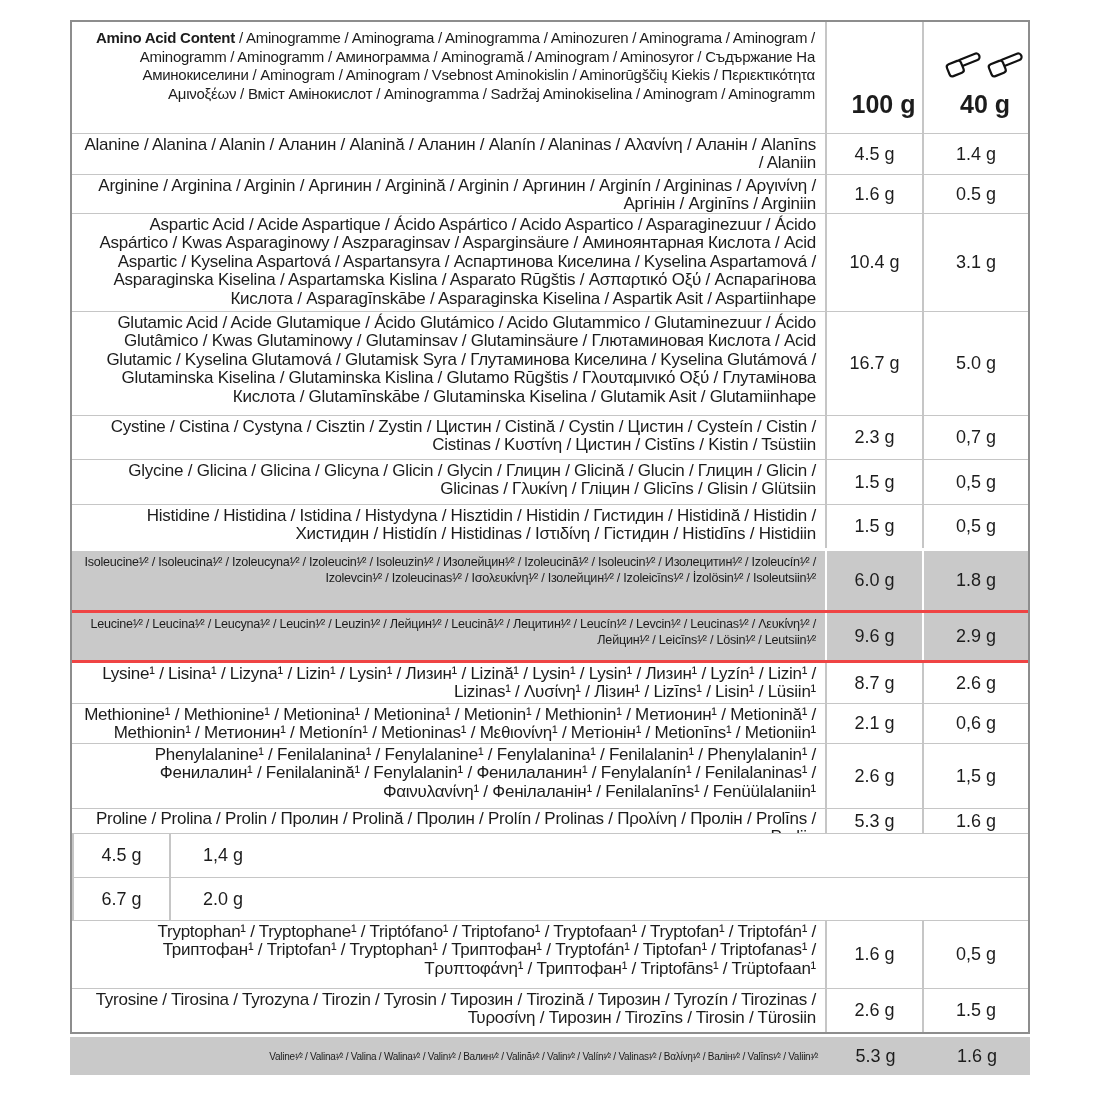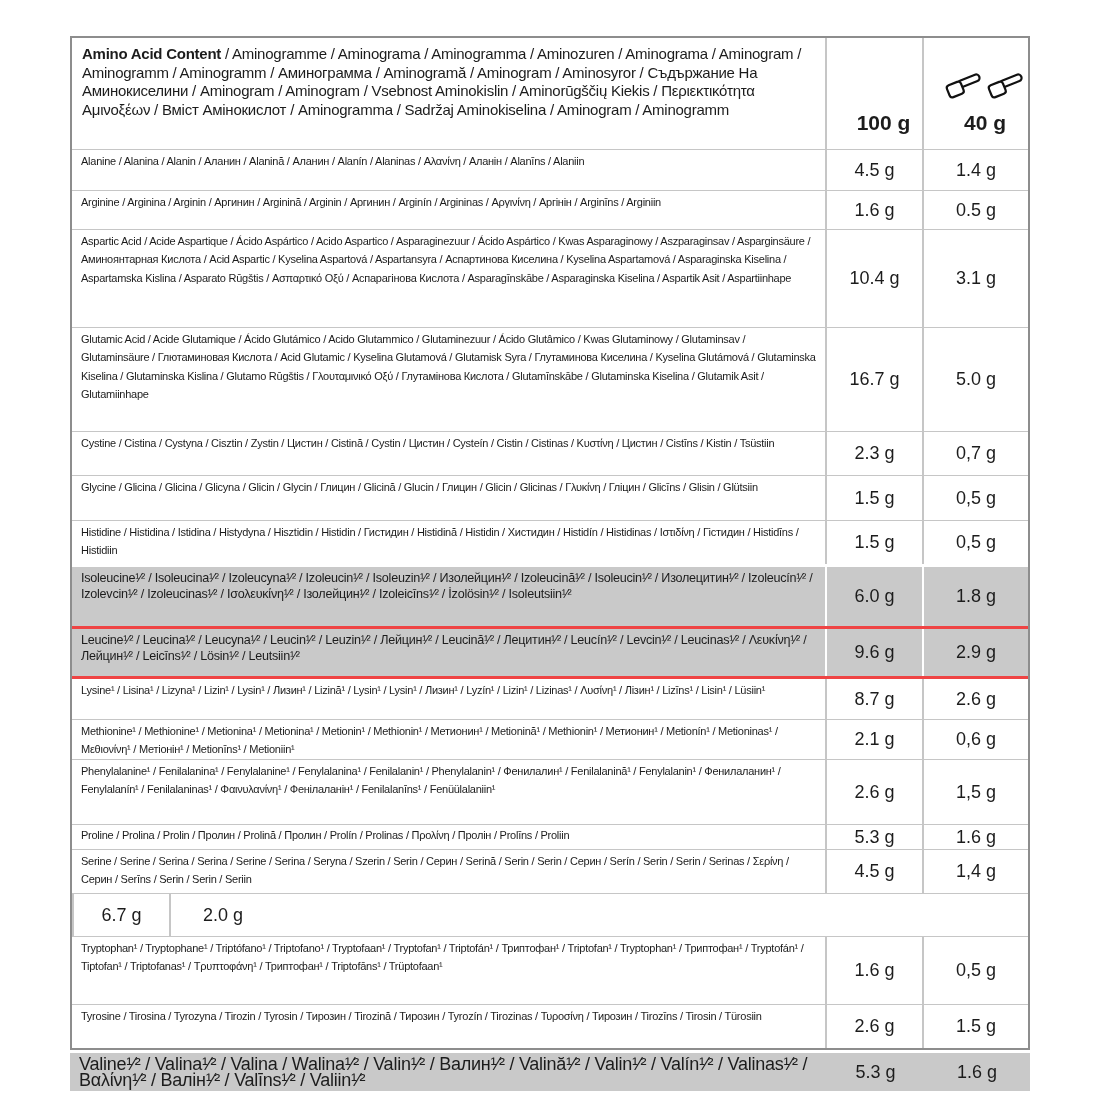--- a/index.html
+++ b/index.html
@@ -1,52 +1,52 @@
 <!DOCTYPE html>
 <html><head>
 <meta charset="utf-8">
 <style>
   * { margin:0; padding:0; box-sizing:border-box; }
   html,body { background:#ffffff; }
   .page {
     position:relative; width:1100px; height:1100px; background:#ffffff;
     font-family:"Liberation Sans","DejaVu Sans",sans-serif; color:#1c1c1c;
   }
-  .amino-table { position:absolute; left:70px; top:36px; width:960px; }
+  .amino-table { position:absolute; left:70px; top:20px; width:960px;text-align:right; }
   .bordered { border:2px solid #8d8d8d; background:#fff; }
   .row { display:flex; overflow:hidden; }
   .row.sep { border-top:1px solid #c6c6c6; }
   .cname {
-    flex:1 1 auto; padding:2px 9px 2px 9px; font-size:11px; line-height:18.4px;
+    flex:1 1 auto; padding:2px 9px 2px 9px; font-size:17px; line-height:18.4px;
     letter-spacing:-0.25px; overflow:hidden;
   }
   .cval {
     flex:0 0 97px; border-left:2px solid #c6c6c6; display:flex;
     align-items:center; justify-content:center; font-size:18px; overflow:hidden;
   }
   .cval.v30 { flex:0 0 106px; }
   
   .hl { background:#c9c9c9; border-top:3px solid #ffffff; border-bottom:3px solid #ef4444; }
   .hl .cname { font-size:12.6px; line-height:15.8px; padding-top:4px; }
   .hl .cval { border-left-color:#ffffff; }
   .row.nt { border-top:none; }
   
   .hrow { display:flex; }
   .hname { flex:1 1 auto; padding:7px 10px; font-size:15px; line-height:18.6px; letter-spacing:-0.25px; }
   .hname .b { font-weight:bold; }
   .hval {
     flex:0 0 97px; border-left:2px solid #c6c6c6; display:flex; flex-direction:column;
     align-items:center; justify-content:flex-end; padding-bottom:14px;
-    font-size:21px; font-weight:bold;padding-left:18px;
+    font-size:25px; font-weight:bold;padding-left:18px;
   }
   .hval.v30 { flex:0 0 106px; justify-content:flex-end; }
   .scoops { display:flex; gap:2px; margin-bottom:10px; }
   
   .tail { display:flex; background:#c9c9c9; margin-top:3px; height:38px; overflow:hidden; }
-  .tail .cname { font-size:18px; line-height:15.8px; padding-top:4px; }
+  .tail .cname { font-size:10px; line-height:15.8px; padding-top:12px; }
   .tail .cval { border-left:none; }
 </style>
 </head>
 <body>
 
 <div class="page">
   <div class="amino-table">
 
     <div class="bordered">
 
@@ -148,21 +148,20 @@
         <div class="cval v30">1,5 g</div>
       </div>
 
       <div class="row sep" style="height:25px">
         <div class="cname" style="padding-top:1px">Proline / Prolina / Prolin / Пролин / Prolină / Пролин / Prolín / Prolinas / Προλίνη / Пролін / Prolīns / Proliin</div>
         <div class="cval">5.3 g</div>
         <div class="cval v30">1.6 g</div>
       </div>
 
       <div class="row sep" style="height:44px">
-        <div class="cname">Serine / Serine / Serina / Serina / Serine / Serina / Seryna / Szerin / Serin / Серин / Serină / Serin / Serin / Серин / Serín / Serin / Serin / Serinas / Σερίνη / Серин / Serīns / Serin / Serin / Seriin</div>
         <div class="cval">4.5 g</div>
         <div class="cval v30">1,4 g</div>
       </div>
 
       <div class="row sep" style="height:43px">
         <div class="cval">6.7 g</div>
         <div class="cval v30">2.0 g</div>
       </div>
 
       <div class="row sep" style="height:68px">

